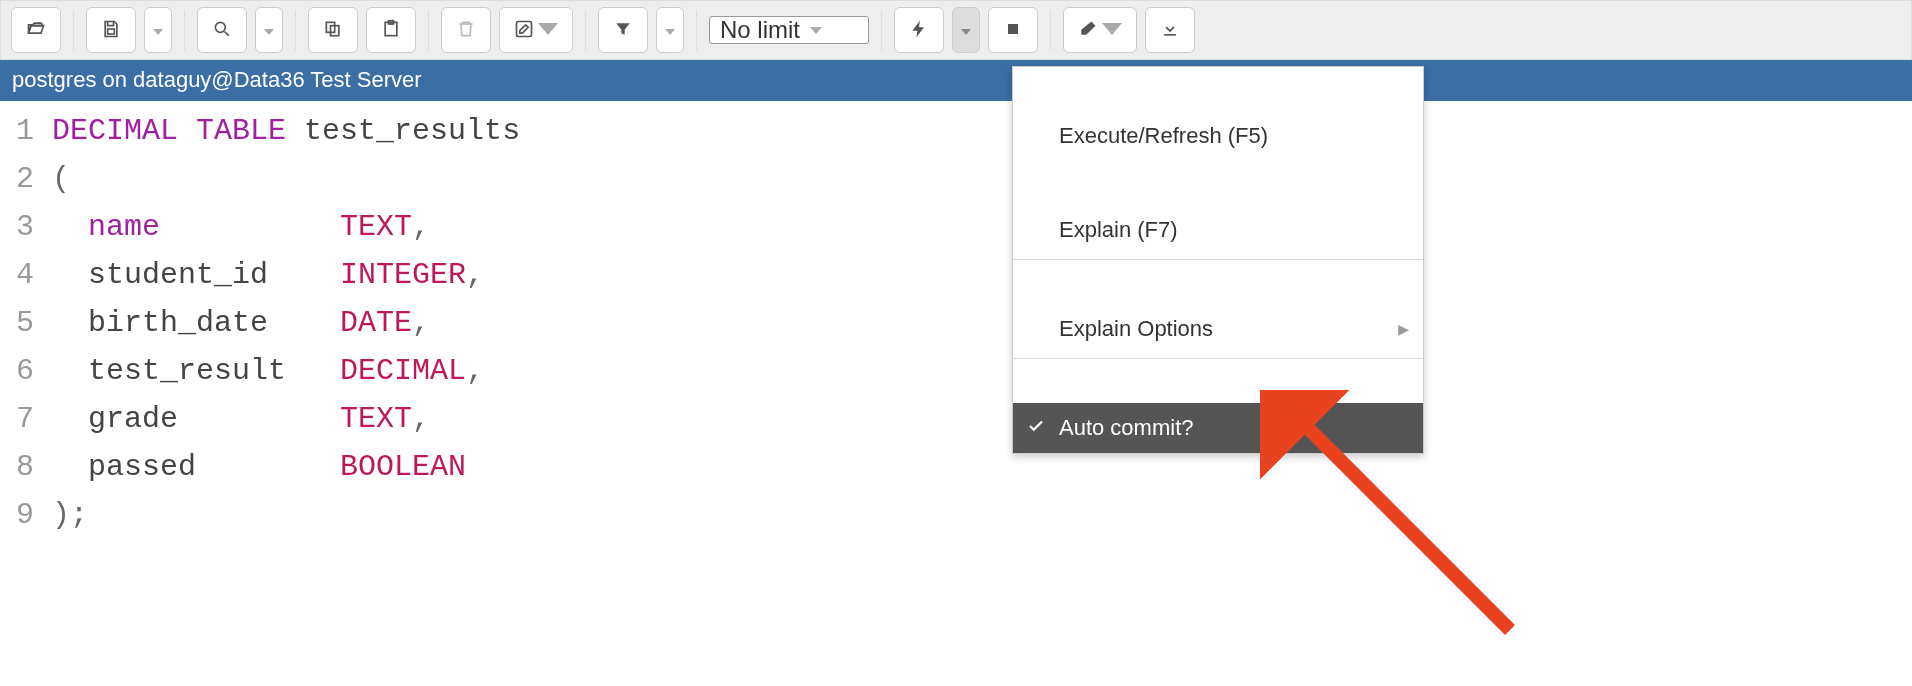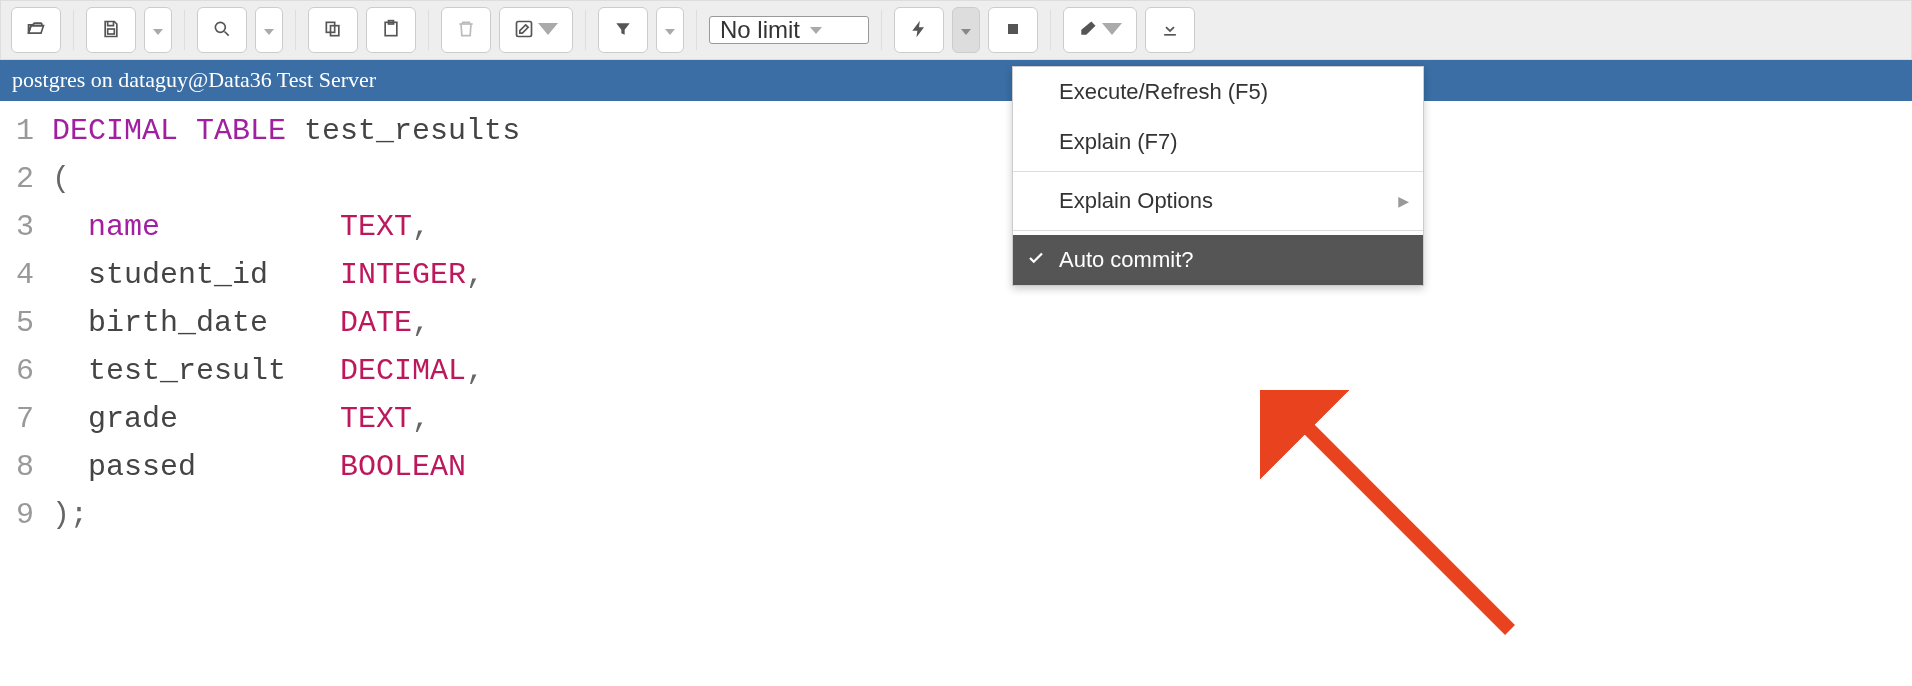--- a/index.html
+++ b/index.html
@@ -67,21 +67,20 @@
   border-left: 6px solid transparent;
   border-right: 6px solid transparent;
   border-top: 7px solid #aaa;
 }
 .conn-bar {
   background: #3a6ea5;
   color: #fff;
   padding: 6px 12px;
   font-size: 22px;
   line-height: 1.3;
-  font-family: Liberation Serif, serif;
 }
 .editor {
   display: flex;
   background: #fff;
   font-family: "Courier New", Consolas, monospace;
   font-size: 30px;
   line-height: 1.6;
 }
 .gutter {
   background: #fff;
@@ -108,20 +107,21 @@
   border: 1px solid #ccc;
   box-shadow: 0 3px 8px rgba(0,0,0,0.2);
   font-size: 22px;
   z-index: 100;
 }
 .dropdown-menu .mi {
   padding: 12px 18px 12px 46px;
   position: relative;
   color: #333;
   cursor: pointer;
+  margin-top: 44px;
 }
 .dropdown-menu .divider {
   height: 1px; background: #ddd; margin: 4px 0;
 }
 .dropdown-menu .mi.selected {
   background: #555;
   color: #fff;
 }
 .dropdown-menu .mi.sub::after {
   content: "▶";

